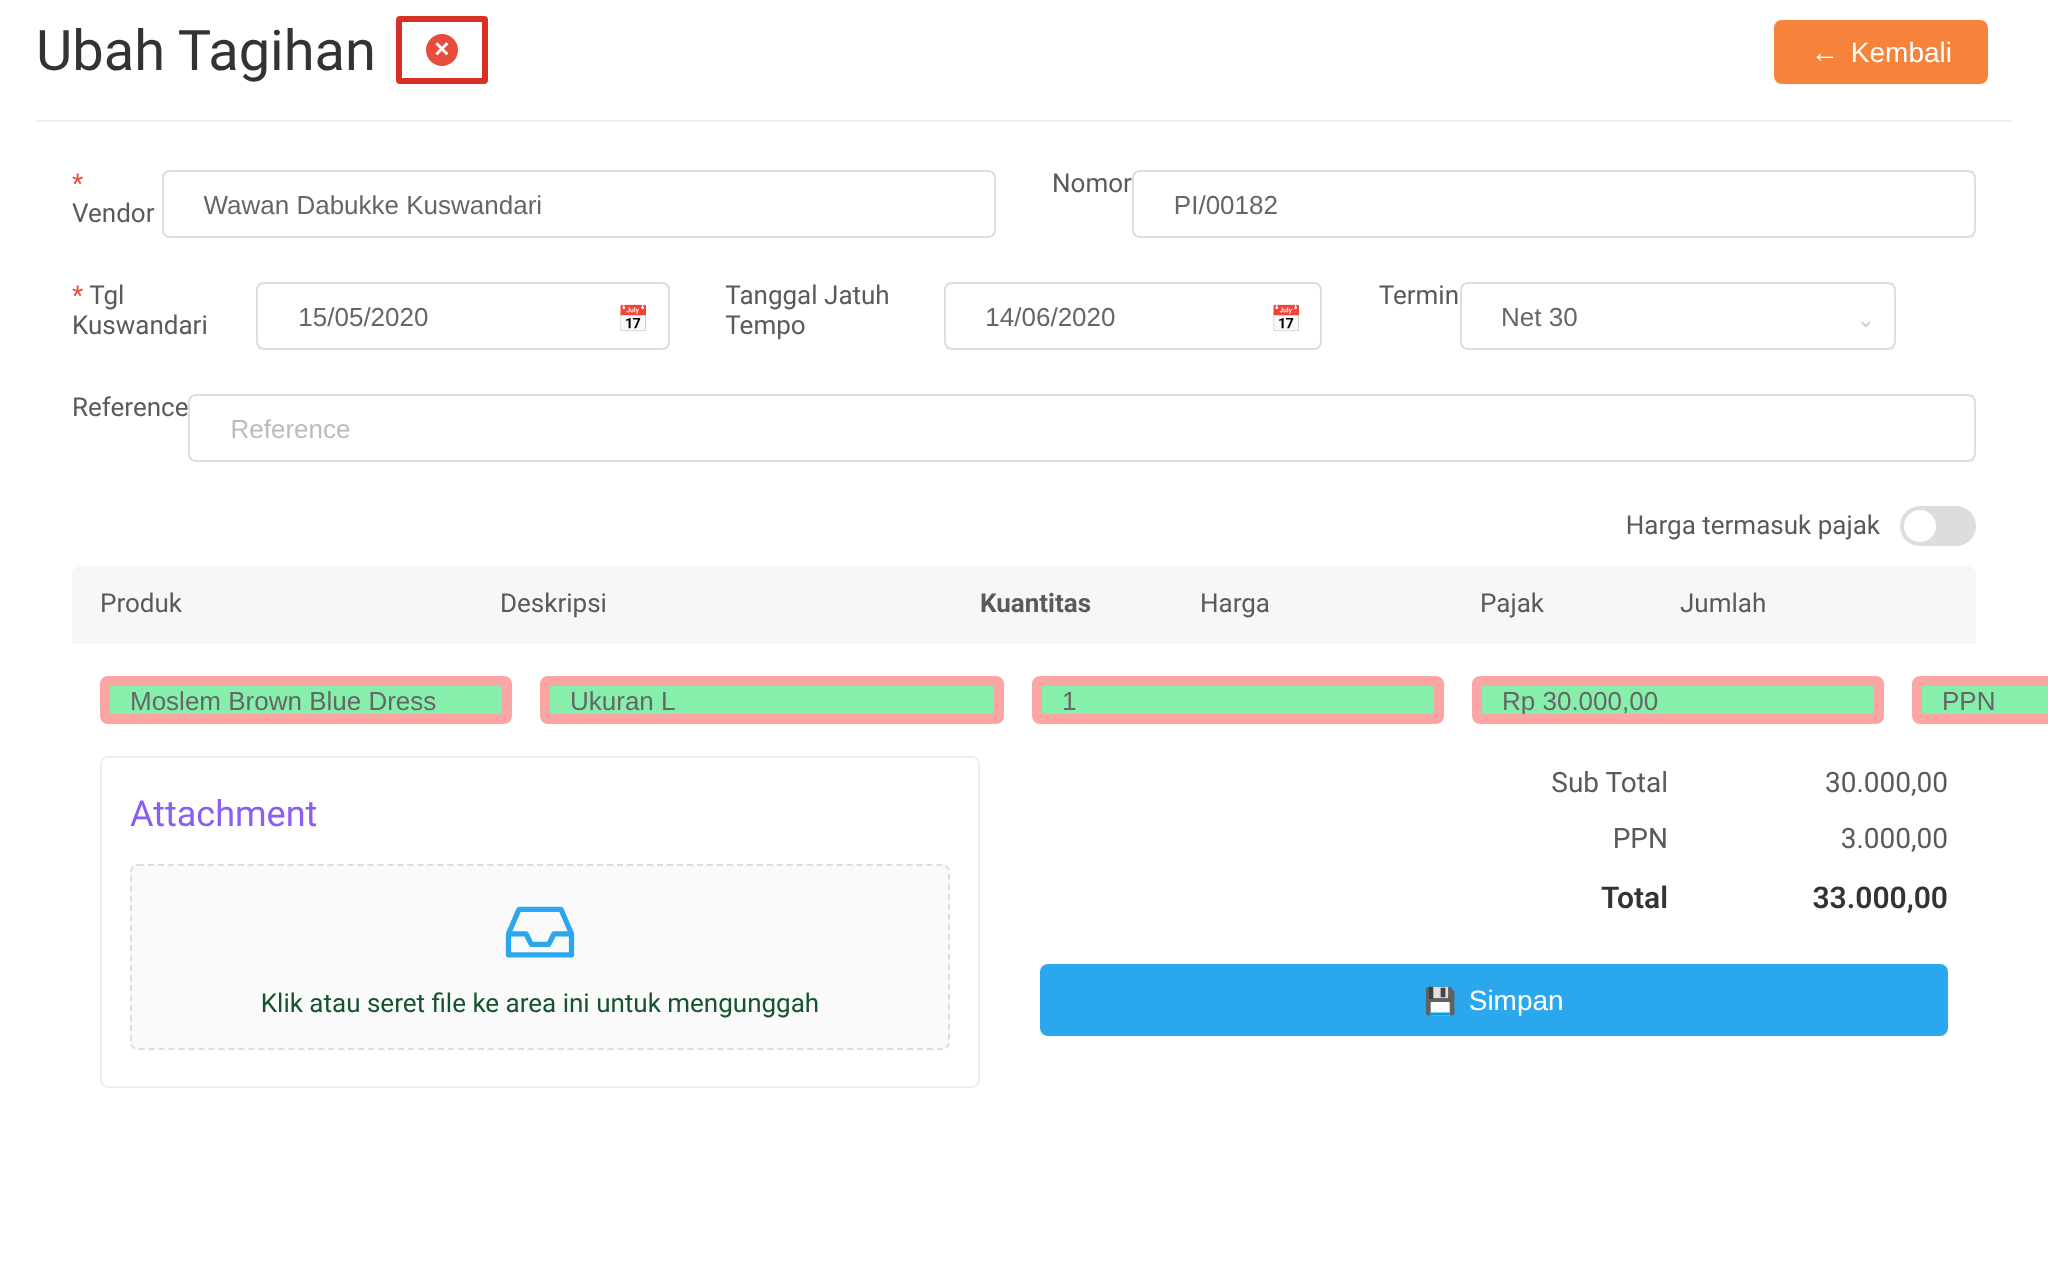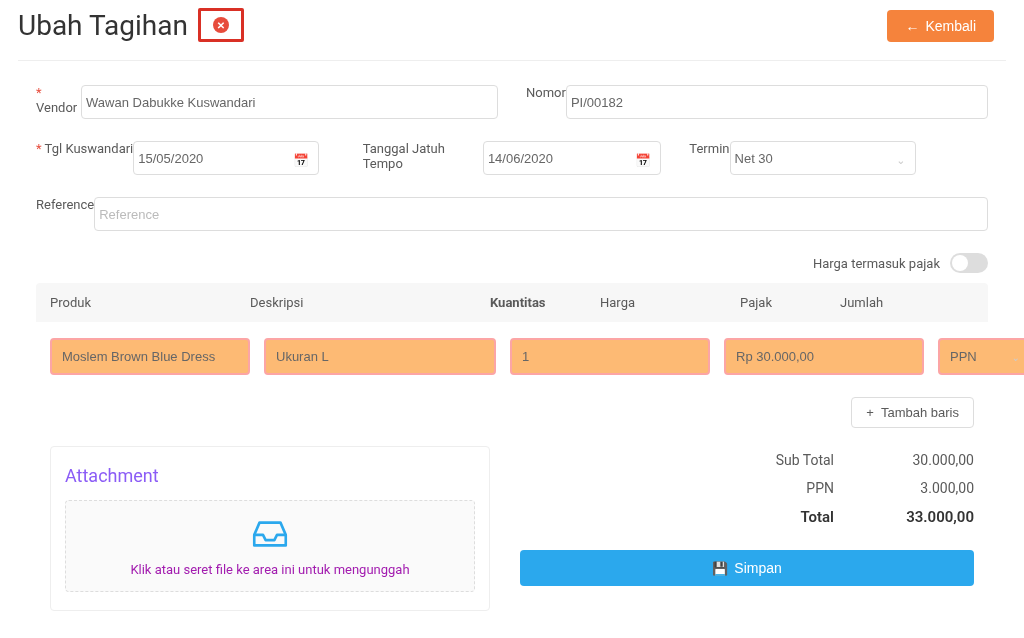--- a/index.html
+++ b/index.html
@@ -75,21 +75,21 @@
 }
 .required::before {
   content: "* ";
   color: #e74c3c;
 }
 .form-input, .form-select {
   width: 100%;
   height: 34px;
   border: 1px solid #ddd;
   border-radius: 4px;
-  padding: 0 4px;
+  padding: 0 20px;
   font-size: 13px;
   color: #666;
   background: #fff;
 }
 .form-input::placeholder { color: #bbb; }
 .date-input { position: relative; }
 .date-input .cal-icon {
   position: absolute;
   right: 10px;
   top: 50%;
@@ -141,27 +141,27 @@
 .th-harga { flex: 0 0 140px; }
 .th-pajak { flex: 0 0 100px; }
 .th-jumlah { flex: 1; }
 .table-row {
   display: flex;
   gap: 14px;
   padding: 16px 14px;
   align-items: center;
 }
 .table-row .cell-input {
-  height: 37px;
-  border: 2px solid #fca5a5;
+  height: 24px;
+  border: 5px solid #fca5a5;
   border-radius: 4px;
   padding: 0 10px;
   font-size: 13px;
   color: #666;
-  background: #fdba74;
+  background: #86efac;
 }
 .c-produk { flex: 0 0 195px; }
 .c-desk { flex: 0 0 232px; }
 .c-kuant { flex: 0 0 100px; }
 .c-harga { flex: 0 0 128px; }
 .c-pajak { flex: 0 0 90px; }
 .pajak-wrap { position: relative; }
 .pajak-wrap .chev { position: absolute; right: 8px; top: 50%; transform: translateY(-50%); color: #ccc; font-size: 10px; }
 .add-row {
   display: flex;
@@ -194,21 +194,21 @@
   margin-bottom: 14px;
 }
 .dropzone {
   background: #fafafa;
   border: 1px dashed #ddd;
   border-radius: 4px;
   padding: 16px 10px 14px 10px;
   text-align: center;
 }
 .dropzone svg { margin-bottom: 8px; }
-.dropzone-text { font-size: 13px; color: #a21caf; }
+.dropzone-text { font-size: 13px; color: #14532d; }
 .totals {
   flex: 1;
 }
 .totals-line {
   display: flex;
   justify-content: center;
   padding: 6px 0;
   font-size: 14px;
   color: #5a5a5a;
 }
@@ -310,26 +310,20 @@
         <input class="cell-input c-produk" value="Moslem Brown Blue Dress" style="">
         <input class="cell-input c-desk" value="Ukuran L" style="">
         <input class="cell-input c-kuant" value="1" style="">
         <input class="cell-input c-harga" value="Rp 30.000,00" style="">
         <div class="pajak-wrap c-pajak">
           <input class="cell-input" style="width: 100%;" readonly="" value="PPN">
           <span class="chev">⌄</span>
         </div>
 
       </div>
-      <div class="add-row">
-        <button class="btn-add-row">
-          <span>+</span>
-          &nbsp;<span>Tambah baris</span>
-        </button>
-      </div>
     </div>
 
     <div class="bottom-row">
       <div class="attachment-box">
         <div class="attachment-title">Attachment</div>
         <div class="dropzone">
           <svg width="42" height="34" viewBox="0 0 48 38" fill="none">
             <path d="M6 20 L12 6 H36 L42 20 V32 H6 Z" stroke="#2ba8ed" stroke-width="3" fill="none" stroke-linejoin="round"></path>
             <path d="M6 20 H16 L19 26 H29 L32 20 H42" stroke="#2ba8ed" stroke-width="3" fill="none" stroke-linejoin="round"></path>
           </svg>

